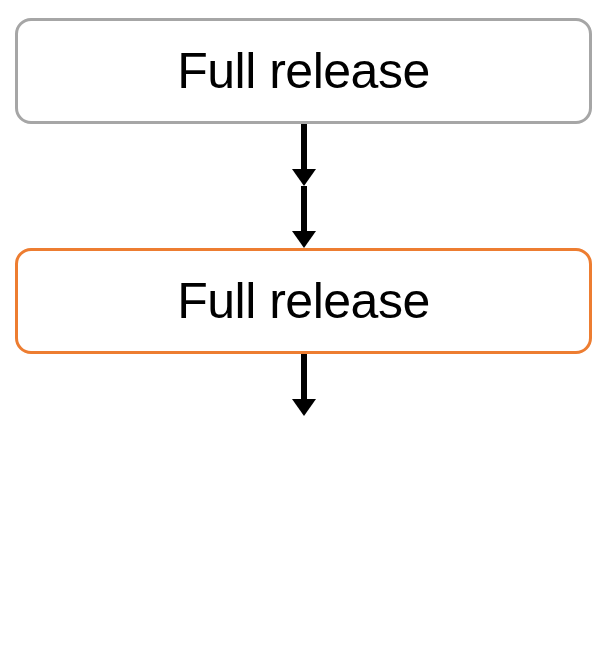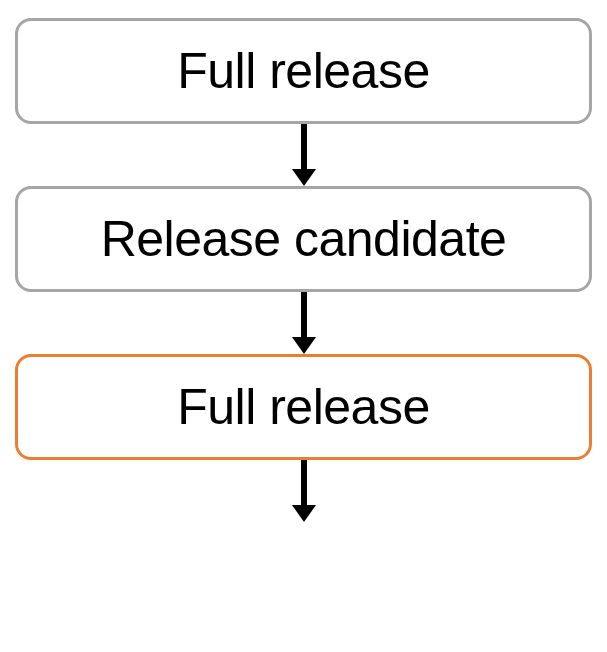--- a/index.html
+++ b/index.html
@@ -79,23 +79,20 @@
 
     <div class="node">
       <span class="node-label">Full release</span>
     </div>
 
     <div class="arrow">
       <div class="arrow-shaft"></div>
       <div class="arrow-head"></div>
     </div>
 
-    <div class="node">
-      <span class="node-label">Release candidate</span>
-    </div>
 
     <div class="arrow">
       <div class="arrow-shaft"></div>
       <div class="arrow-head"></div>
     </div>
 
     <div class="node highlighted">
       <span class="node-label">Full release</span>
     </div>
 

